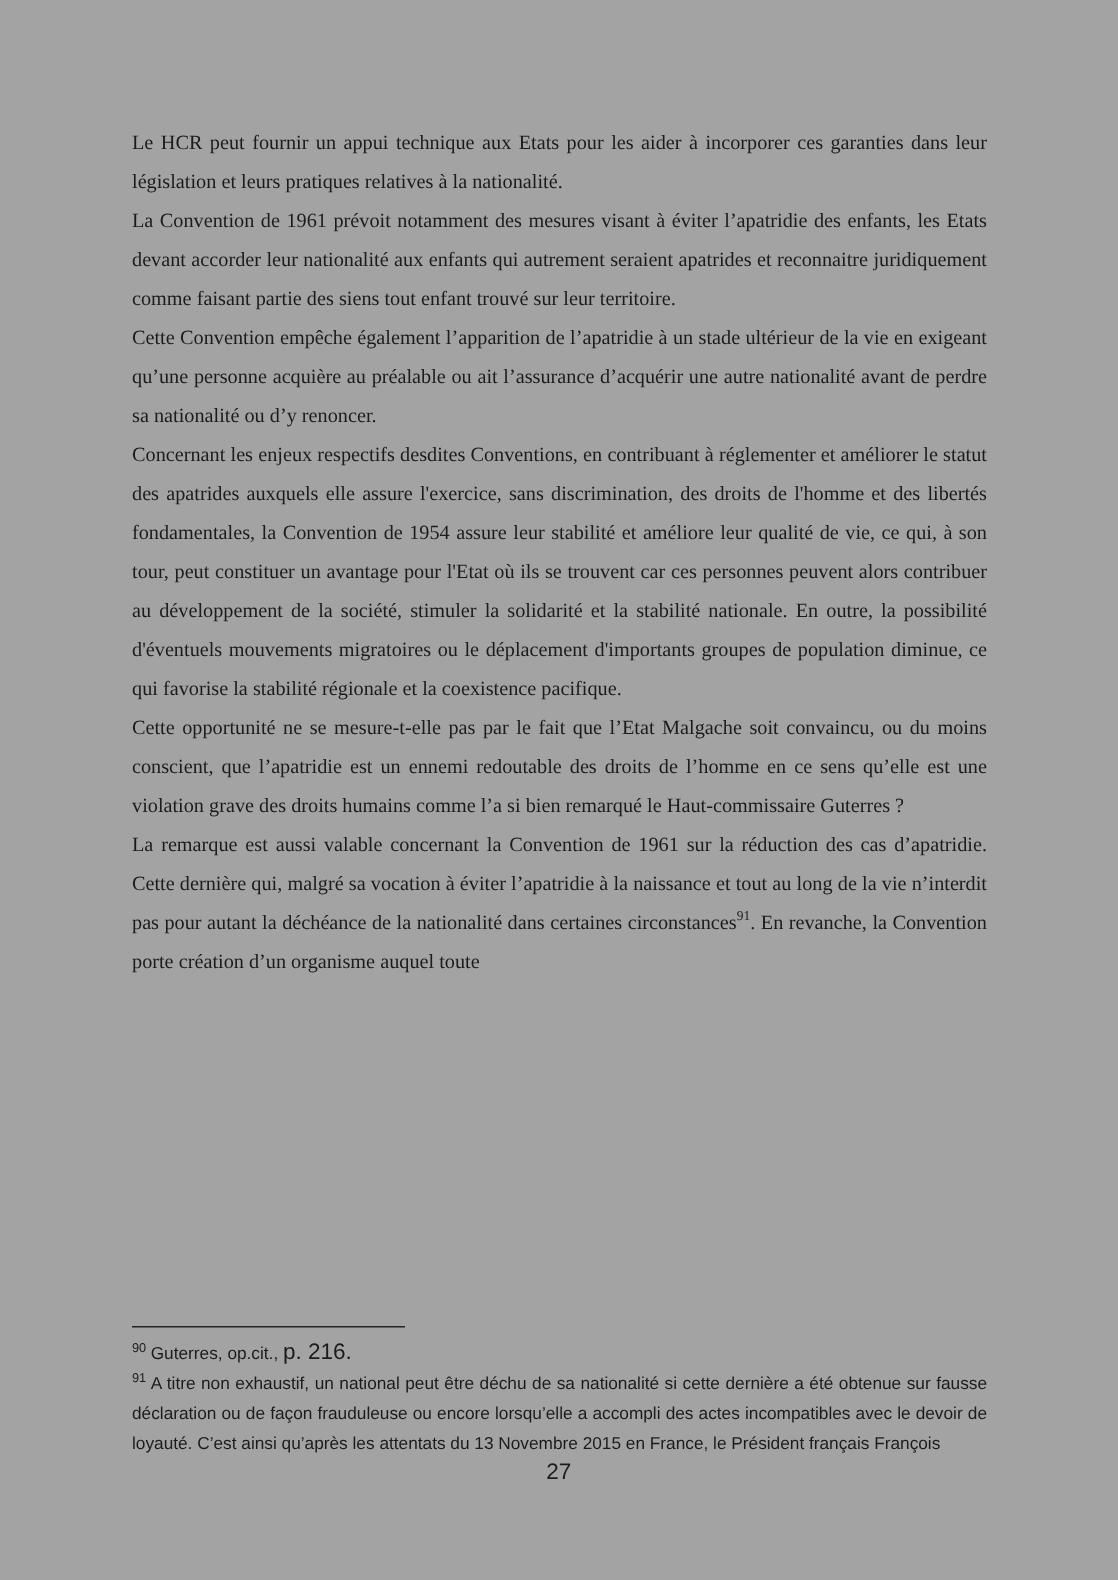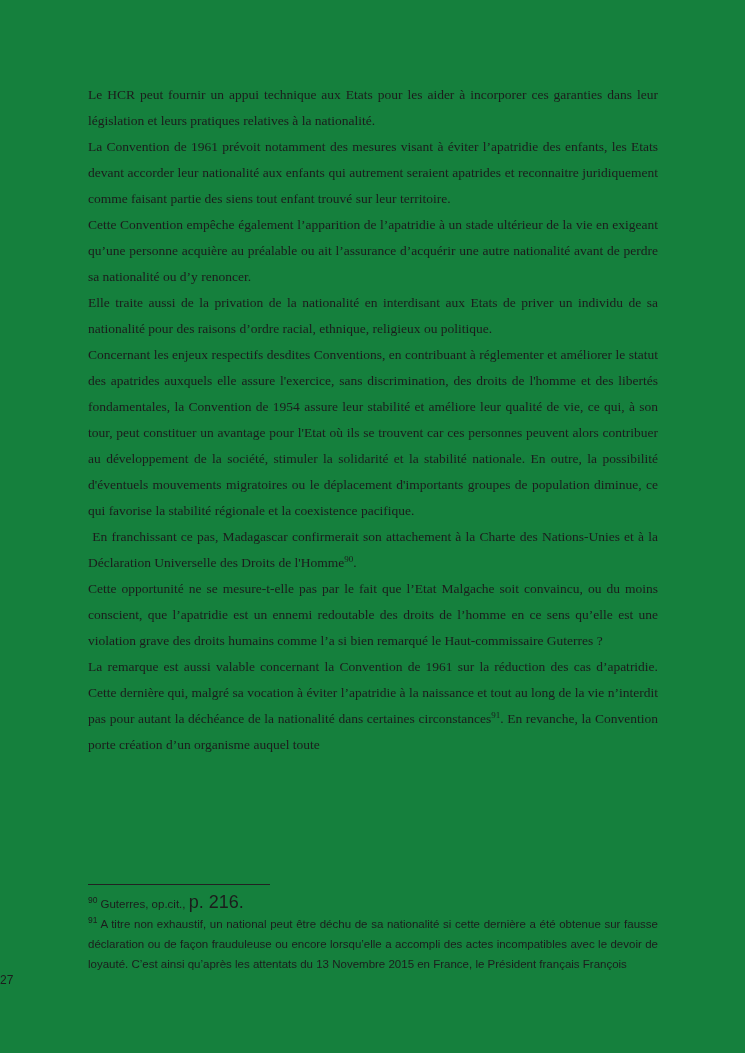--- a/index.html
+++ b/index.html
@@ -5,21 +5,21 @@
   * { box-sizing: border-box; }
   html, body {
     margin: 0;
     padding: 0;
     background: #ffffff;
   }
   .page {
     position: relative;
     width: 745px;
     height: 1053px;
-    background: #15803d;
+    background: #a3a3a3;
     color: #1c1c1c;
     overflow: hidden;
   }
   .body-text {
     position: absolute;
     left: 88px;
     top: 82px;
     width: 570px;
     font-family: "Liberation Serif", serif;
     font-size: 13.5px;
@@ -54,45 +54,43 @@
     margin: 0;
     text-align: justify;
   }
   .fn-marker {
     font-size: 8.5px;
     line-height: 0;
     vertical-align: super;
     margin-right: 3px;
   }
   .fn-pageref {
-    font-size: 18px;
+    font-size: 15px;
   }
   .page-number {
     position: absolute;
     top: 973px;
     left: 0;
     width: 100%;
-    text-align: left;
+    text-align: center;
     font-family: "Liberation Sans", sans-serif;
-    font-size: 12px;
+    font-size: 15px;
     color: #1c1c1c;
   }
 </style>
 </head>
 <body>
 
 <div class="page">
 
   <main class="body-text">
     <p><span>Le HCR peut fournir un appui technique aux Etats pour les aider à incorporer ces garanties dans leur législation et leurs pratiques relatives à la nationalité.</span><sup class="fnref"></sup><span></span></p>
     <p><span>La Convention de 1961 prévoit notamment des mesures visant à éviter l’apatridie des enfants, les Etats devant accorder leur nationalité aux enfants qui autrement seraient apatrides et reconnaitre juridiquement comme faisant partie des siens tout enfant trouvé sur leur territoire.</span><sup class="fnref"></sup><span></span></p>
     <p><span>Cette Convention empêche également l’apparition de l’apatridie à un stade ultérieur de la vie en exigeant qu’une personne acquière au préalable ou ait l’assurance d’acquérir une autre nationalité avant de perdre sa nationalité ou d’y renoncer.</span><sup class="fnref"></sup><span></span></p>
-    <p><span>Elle traite aussi de la privation de la nationalité en interdisant aux Etats de priver un individu de sa nationalité pour des raisons d’ordre racial, ethnique, religieux ou politique.</span><sup class="fnref"></sup><span></span></p>
     <p><span>Concernant les enjeux respectifs desdites Conventions, en contribuant à réglementer et améliorer le statut des apatrides auxquels elle assure l'exercice, sans discrimination, des droits de l'homme et des libertés fondamentales, la Convention de 1954 assure leur stabilité et améliore leur qualité de vie, ce qui, à son tour, peut constituer un avantage pour l'Etat où ils se trouvent car ces personnes peuvent alors contribuer au développement de la société, stimuler la solidarité et la stabilité nationale. En outre, la possibilité d'éventuels mouvements migratoires ou le déplacement d'importants groupes de population diminue, ce qui favorise la stabilité régionale et la coexistence pacifique.</span><sup class="fnref"></sup><span></span></p>
-    <p><span>&nbsp;En franchissant ce pas, Madagascar confirmerait son attachement à la Charte des Nations-Unies et à la Déclaration Universelle des Droits de l'Homme</span><sup class="fnref">90</sup><span>.</span></p>
     <p><span>Cette opportunité ne se mesure-t-elle pas par le fait que l’Etat Malgache soit convaincu, ou du moins conscient, que l’apatridie est un ennemi redoutable des droits de l’homme en ce sens qu’elle est une violation grave des droits humains comme l’a si bien remarqué le Haut-commissaire Guterres ?</span><sup class="fnref"></sup><span></span></p>
     <p><span>La remarque est aussi valable concernant la Convention de 1961 sur la réduction des cas d’apatridie. Cette dernière qui, malgré sa vocation à éviter l’apatridie à la naissance et tout au long de la vie n’interdit pas pour autant la déchéance de la nationalité dans certaines circonstances</span><sup class="fnref">91</sup><span>. En revanche, la Convention porte création d’un organisme auquel toute</span></p>
   </main>
 
   <footer class="footnotes">
     <div class="fn-sep"></div>
     <p class="footnote"><sup class="fn-marker">90</sup><span>Guterres, op.cit., </span><span class="fn-pageref">p. 216.</span></p>
     <p class="footnote"><sup class="fn-marker">91</sup><span>A titre non exhaustif, un national peut être déchu de sa nationalité si cette dernière a été obtenue sur fausse déclaration ou de façon frauduleuse ou encore lorsqu’elle a accompli des actes incompatibles avec le devoir de loyauté. C’est ainsi qu’après les attentats du 13 Novembre 2015 en France, le Président français François</span></p>
   </footer>
 

